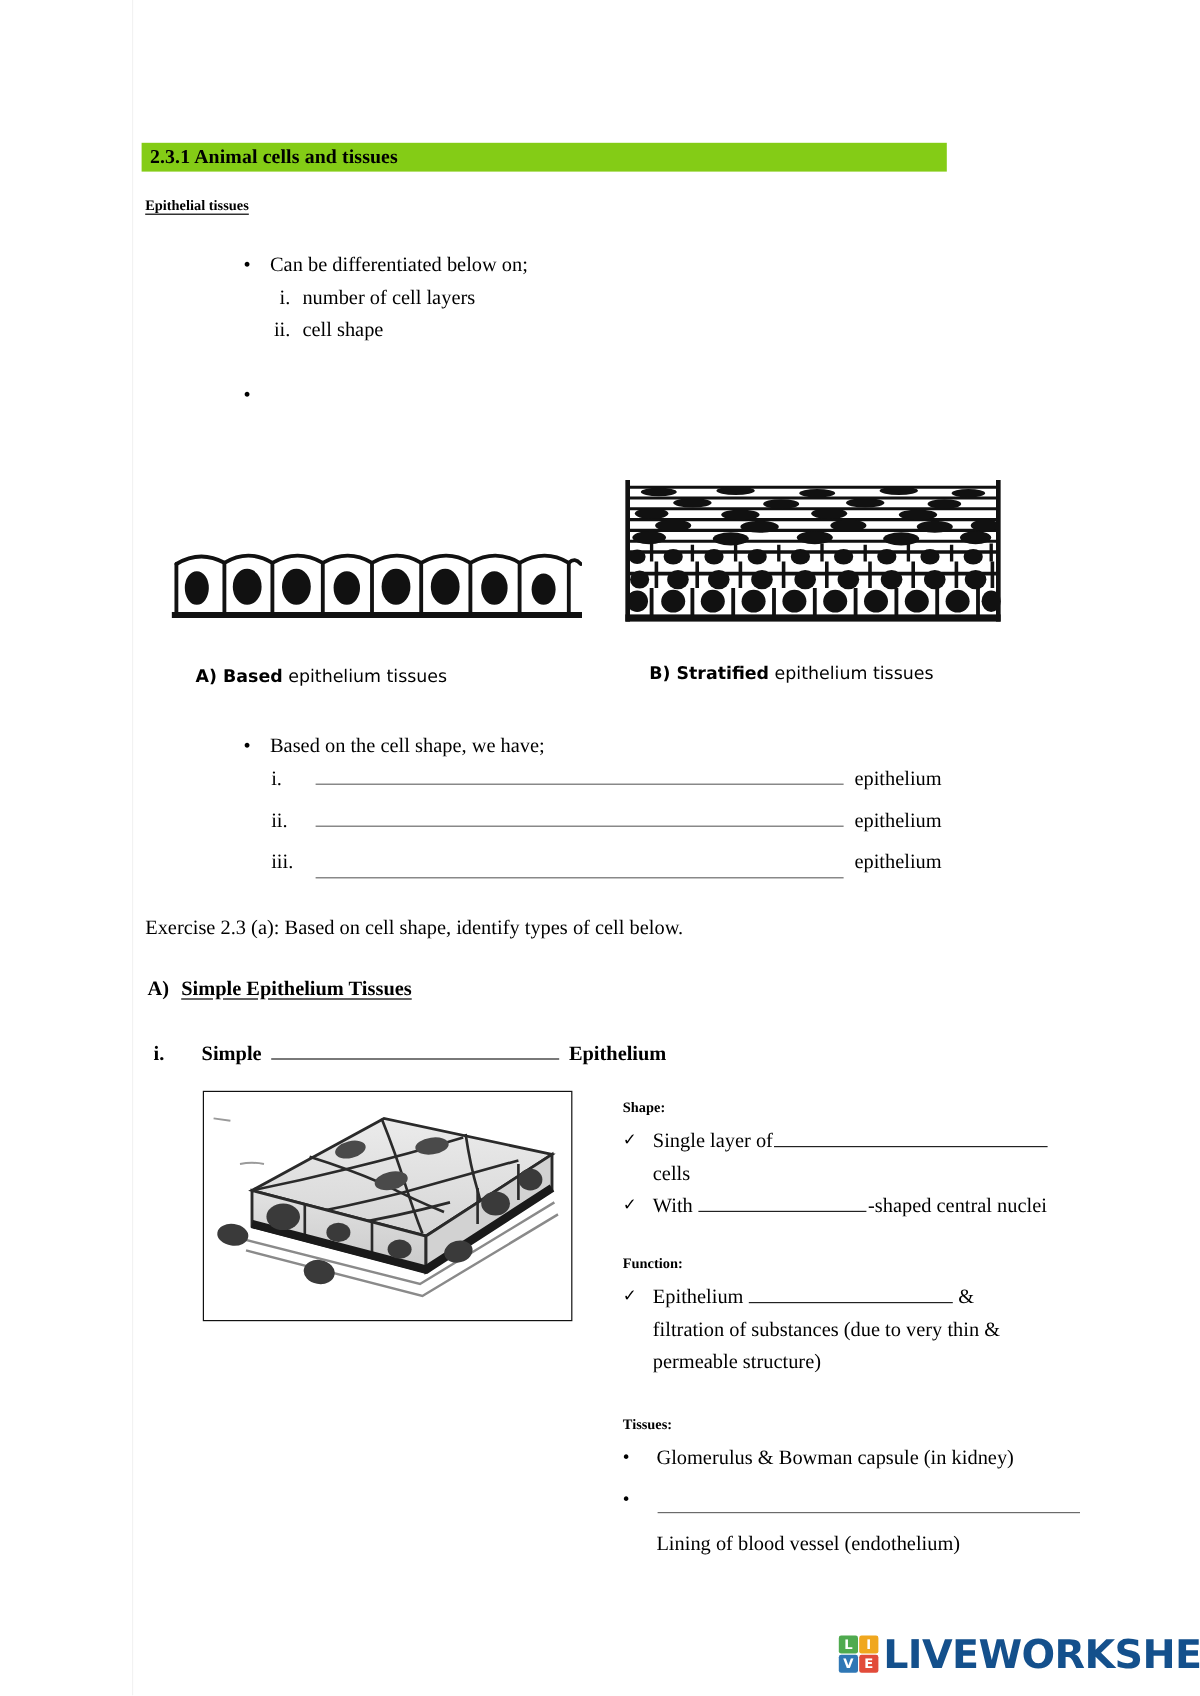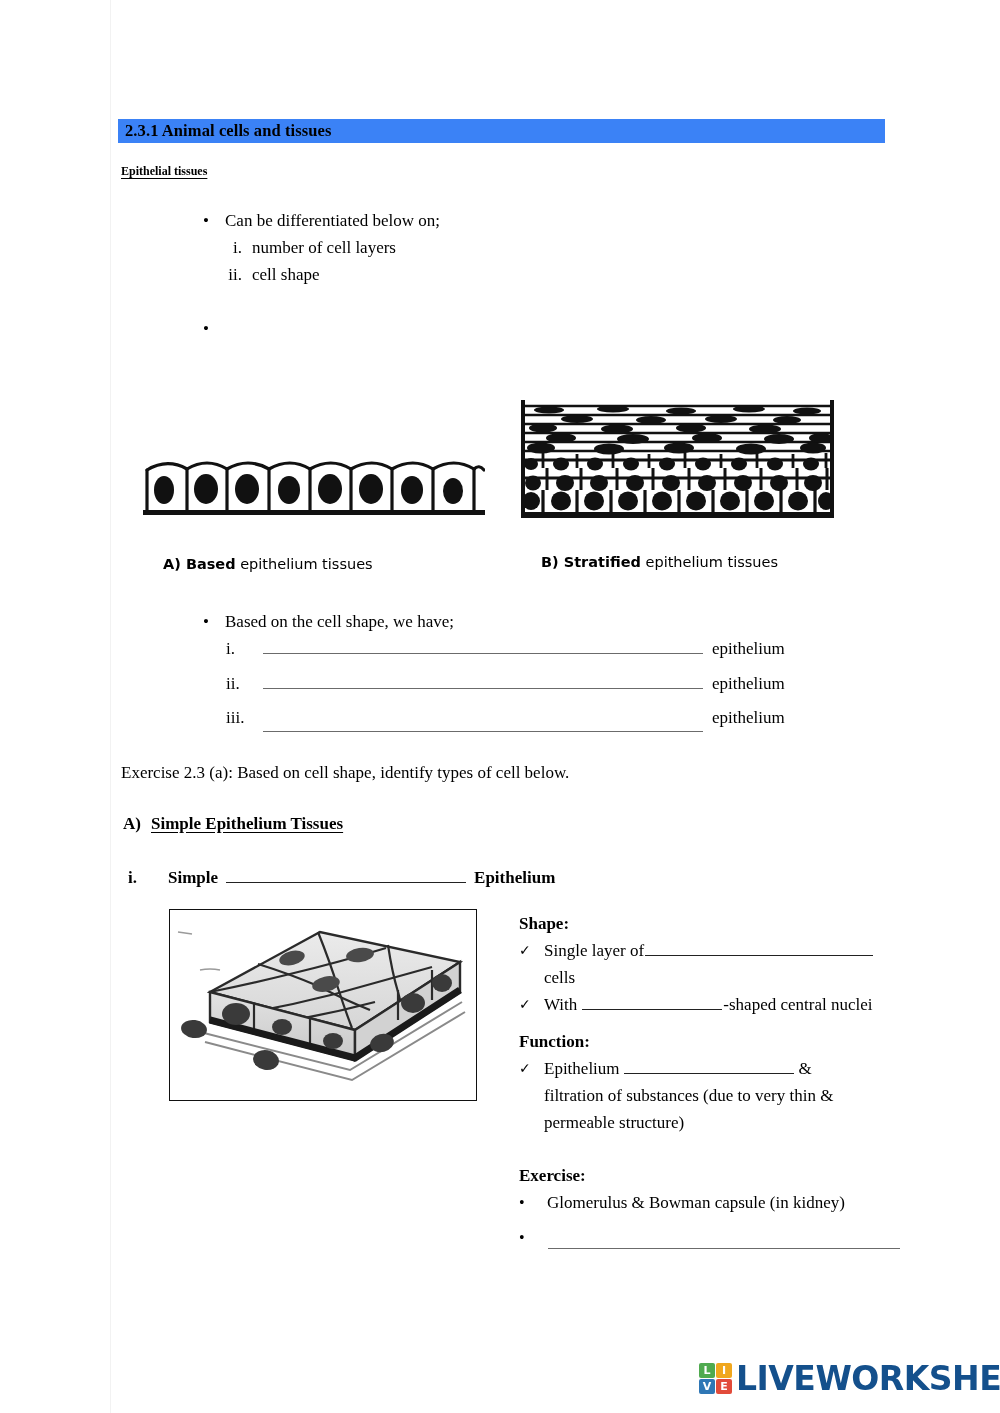--- a/index.html
+++ b/index.html
@@ -27,23 +27,23 @@
     width: 1px;
     height: 1413px;
     background: #f2f2f2;
   }
 
   
   .section-bar {
     position: absolute;
     left: 118px;
     top: 119px;
-    width: 767px;
+    width: 671px;
     height: 24px;
-    background: #3b82f6;
+    background: #84cc16;
   }
   .section-bar-text {
     position: absolute;
     left: 7px;
     top: 2px;
     font-size: 16.5px;
     font-weight: bold;
     letter-spacing: 0.1px;
     white-space: nowrap;
   }
@@ -177,21 +177,21 @@
   
   .desc-col {
     position: absolute;
     left: 519px;
     top: 910px;
     width: 400px;
     font-size: 17px;
   }
   .desc-head {
     font-weight: bold;
-    font-size: 17px;
+    font-size: 12px;
     line-height: 27px;
   }
   .check-row {
     display: flex;
     line-height: 27px;
     font-size: 17px;
   }
   .check-mark {
     width: 25px;
     flex: 0 0 25px;
@@ -542,45 +542,49 @@
       </span>
     </div>
 
     <div class="check-row">
       <span class="check-mark">✓</span>
       <span>
         <span>With</span><span class="blank blank-dark" style="width:140px; margin-left:5px;"></span><span>-shaped central nuclei</span>
       </span>
     </div>
 
-    <div class="desc-head" style="margin-top:10px;">Function:</div>
+    <div class="desc-head" style="margin-top:22px;">Function:</div>
 
     <div class="check-row">
       <span class="check-mark">✓</span>
       <span>
         <span>Epithelium</span><span class="blank blank-dark" style="width:170px; margin-left:4px;"></span><span style="margin-left:4px;">&amp;</span><br>
         <span>filtration of substances (due to very thin &amp;</span><br>
         <span>permeable structure)</span>
       </span>
     </div>
 
     <div class="spacer-md"></div>
 
-    <div class="desc-head">Exercise:</div>
+    <div class="desc-head">Tissues:</div>
 
     <div class="dot-row">
       <span class="dot-mark">•</span>
       <span>Glomerulus &amp; Bowman capsule (in kidney)</span>
     </div>
 
     <div class="dot-row" style="margin-top:8px;">
       <span class="dot-mark">•</span>
       <span class="blank" style="width:352px; position:relative; top:6px;"></span>
     </div>
 
+    <div class="dot-row" style="margin-top:10px;">
+      <span class="dot-mark"></span>
+      <span>Lining of blood vessel (endothelium)</span>
+    </div>
 
   </div>
 
   <div class="lw-logo">
     <div class="lw-grid">
       <div class="lw-cell" style="background:#4faa4f;">L</div>
       <div class="lw-cell" style="background:#f0a71e;">I</div>
       <div class="lw-cell" style="background:#2f77b5;">V</div>
       <div class="lw-cell" style="background:#e24b3a;">E</div>
     </div>

